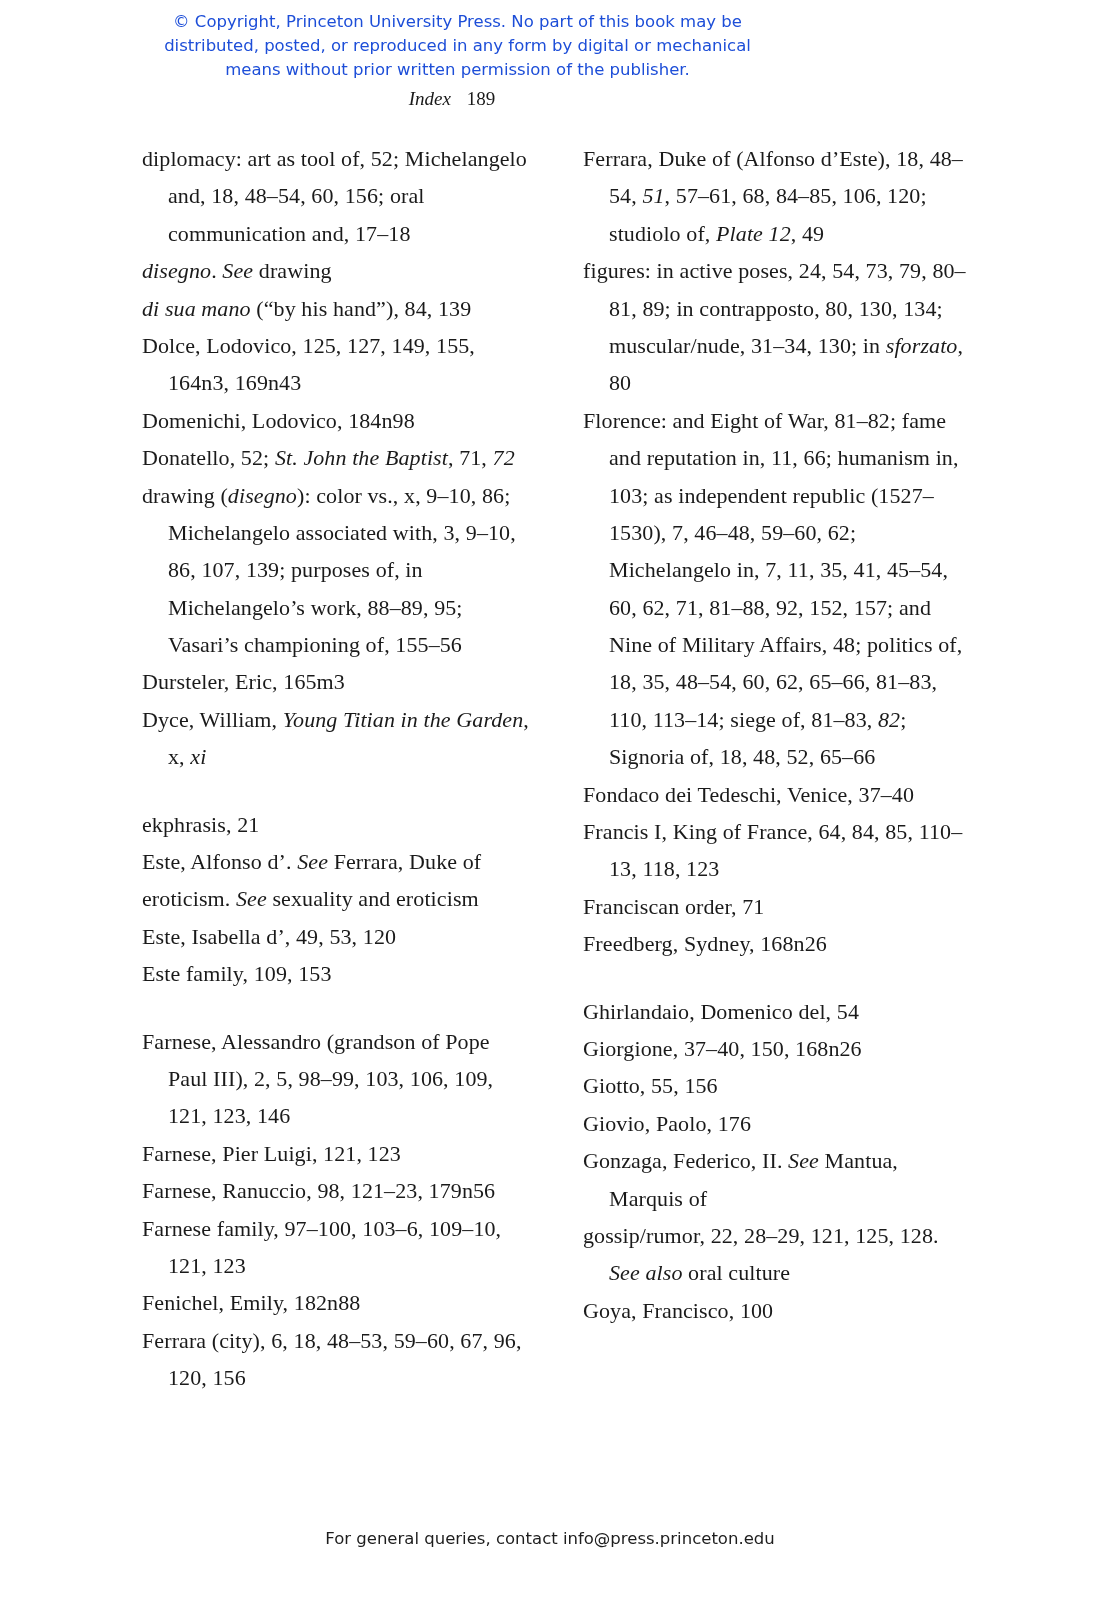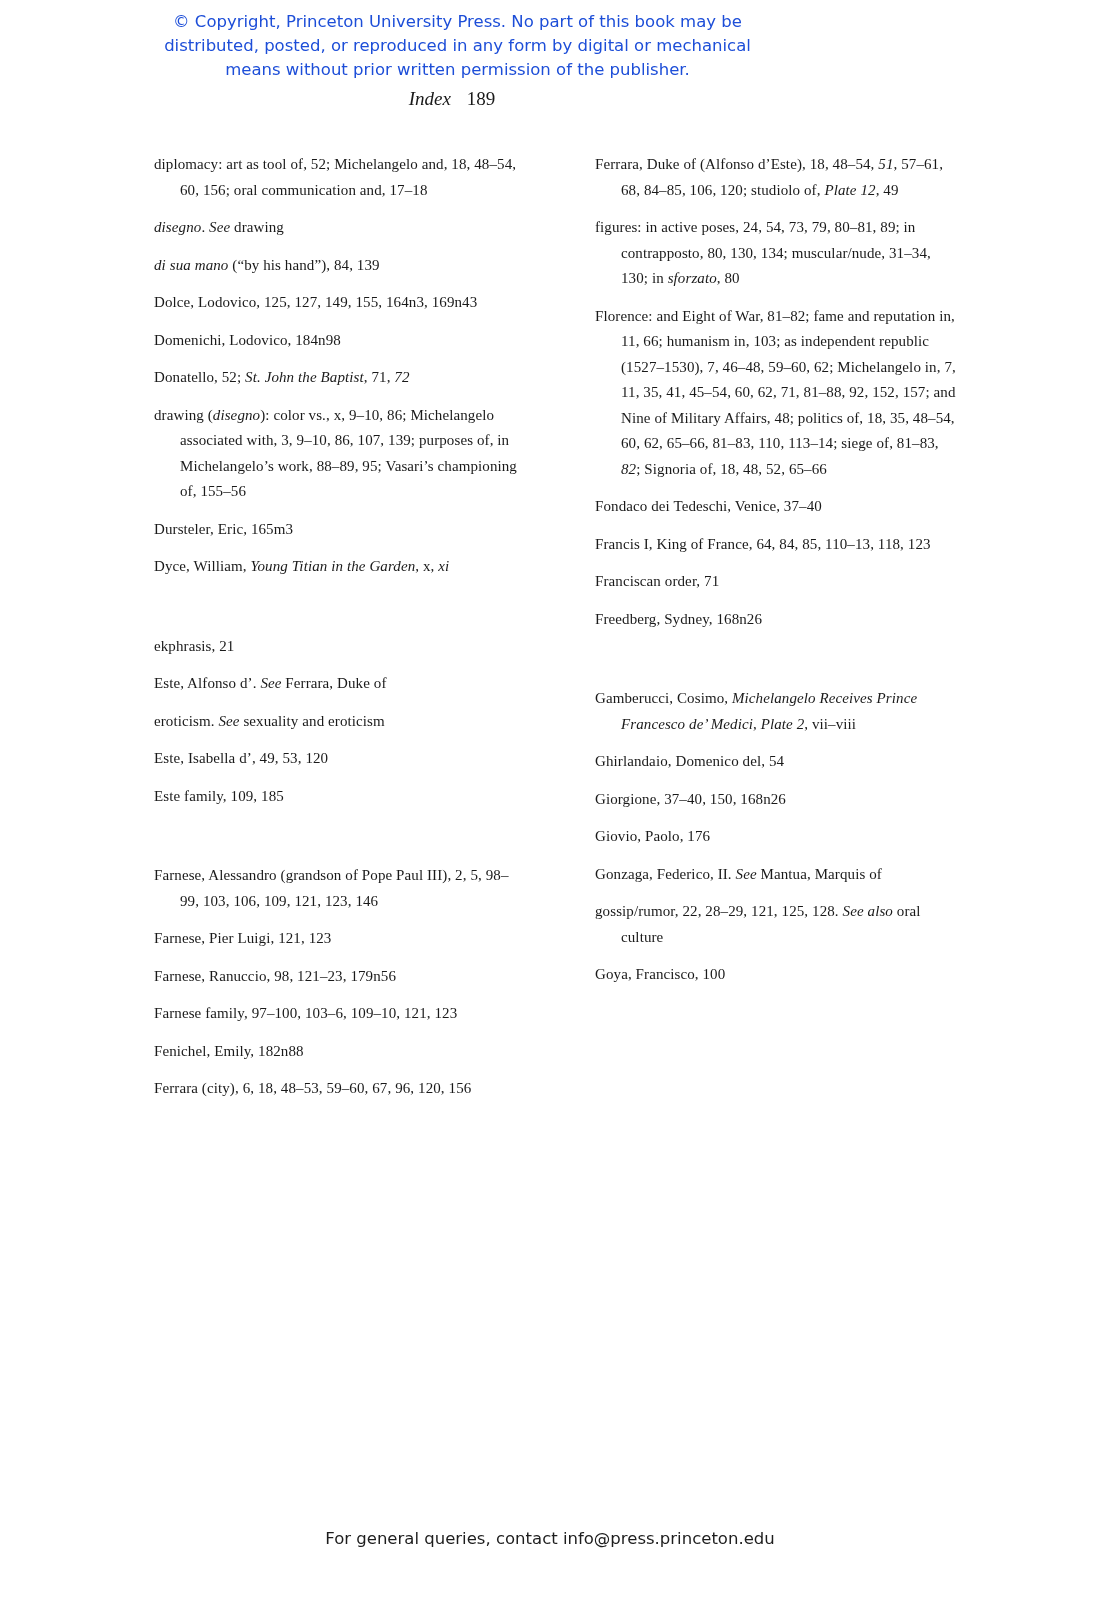--- a/index.html
+++ b/index.html
@@ -55,26 +55,26 @@
     top: 140px;
     left: 142px;
     width: 830px;
     display: flex;
     gap: 52px;
   }
   .col {
     width: 389px;
   }
   .entry {
-    font-size: 15px;
+    font-size: 22px;
     line-height: 1.70;
     text-indent: 0;
     padding-left: 26px;
     text-indent: -26px;
-    margin: 12px;
+    margin: 0;
     letter-spacing: 0.1px;
   }
   .gap {
     height: 30px;
   }
   .it {
     font-style: italic;
   }
   .footer {
     position: absolute;
@@ -111,41 +111,41 @@
         <p class="entry">Domenichi, Lodovico, 184n98</p>
         <p class="entry">Donatello, 52; <span class="it">St. John the Baptist</span>, 71, <span class="it">72</span></p>
         <p class="entry">drawing (<span class="it">disegno</span>): color vs., x, 9–10, 86; Michelangelo associated with, 3, 9–10, 86, 107, 139; purposes of, in Michelangelo’s work, 88–89, 95; Vasari’s championing of, 155–56</p>
         <p class="entry">Dursteler, Eric, 165m3</p>
         <p class="entry">Dyce, William, <span class="it">Young Titian in the Garden</span>, x, <span class="it">xi</span></p>
         <div class="gap"></div>
         <p class="entry">ekphrasis, 21</p>
         <p class="entry">Este, Alfonso d’. <span class="it">See</span> Ferrara, Duke of</p>
         <p class="entry">eroticism. <span class="it">See</span> sexuality and eroticism</p>
         <p class="entry">Este, Isabella d’, 49, 53, 120</p>
-        <p class="entry">Este family, 109, 185</p>
+        <p class="entry">Este family, 109, 153</p>
         <div class="gap"></div>
         <p class="entry">Farnese, Alessandro (grandson of Pope Paul III), 2, 5, 98–99, 103, 106, 109, 121, 123, 146</p>
         <p class="entry">Farnese, Pier Luigi, 121, 123</p>
         <p class="entry">Farnese, Ranuccio, 98, 121–23, 179n56</p>
         <p class="entry">Farnese family, 97–100, 103–6, 109–10, 121, 123</p>
         <p class="entry">Fenichel, Emily, 182n88</p>
         <p class="entry">Ferrara (city), 6, 18, 48–53, 59–60, 67, 96, 120, 156</p>
       </div>
     <div class="col" id="col-right">
         <p class="entry">Ferrara, Duke of (Alfonso d’Este), 18, 48–54, <span class="it">51</span>, 57–61, 68, 84–85, 106, 120; studiolo of, <span class="it">Plate 12</span>, 49</p>
         <p class="entry">figures: in active poses, 24, 54, 73, 79, 80–81, 89; in contrapposto, 80, 130, 134; muscular/nude, 31–34, 130; in <span class="it">sforzato</span>, 80</p>
         <p class="entry">Florence: and Eight of War, 81–82; fame and reputation in, 11, 66; humanism in, 103; as independent republic (1527–1530), 7, 46–48, 59–60, 62; Michelangelo in, 7, 11, 35, 41, 45–54, 60, 62, 71, 81–88, 92, 152, 157; and Nine of Military Affairs, 48; politics of, 18, 35, 48–54, 60, 62, 65–66, 81–83, 110, 113–14; siege of, 81–83, <span class="it">82</span>; Signoria of, 18, 48, 52, 65–66</p>
         <p class="entry">Fondaco dei Tedeschi, Venice, 37–40</p>
         <p class="entry">Francis I, King of France, 64, 84, 85, 110–13, 118, 123</p>
         <p class="entry">Franciscan order, 71</p>
         <p class="entry">Freedberg, Sydney, 168n26</p>
         <div class="gap"></div>
-        <p class="entry">Gamberucci, Cosimo, <span class="it">Michelangelo Receives Prince Francesco de’ Medici</span>, <span class="it">Plate 2</span>, vii–viii</p>
         <p class="entry">Ghirlandaio, Domenico del, 54</p>
         <p class="entry">Giorgione, 37–40, 150, 168n26</p>
+        <p class="entry">Giotto, 55, 156</p>
         <p class="entry">Giovio, Paolo, 176</p>
         <p class="entry">Gonzaga, Federico, II. <span class="it">See</span> Mantua, Marquis of</p>
         <p class="entry">gossip/rumor, 22, 28–29, 121, 125, 128. <span class="it">See also</span> oral culture</p>
         <p class="entry">Goya, Francisco, 100</p>
       </div>
   </div>
 
   <div class="footer">For general queries, contact info@press.princeton.edu</div>
 
 </div>

